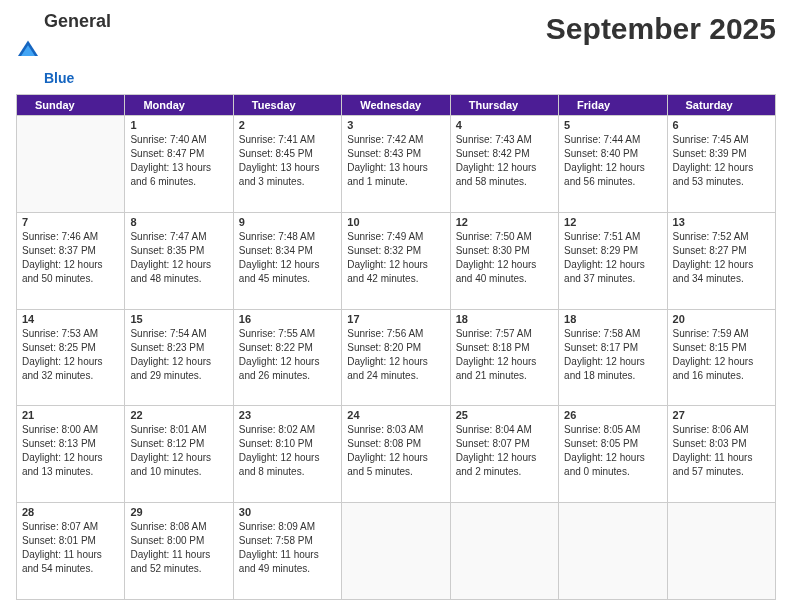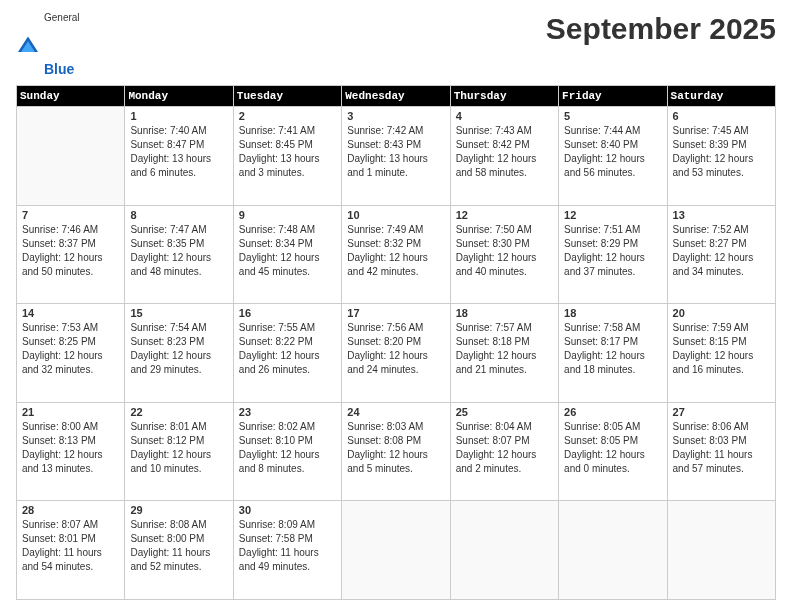--- a/index.html
+++ b/index.html
@@ -27,22 +27,22 @@
       display: flex;
       align-items: center;
       gap: 4px;
     }
     .logo-text {
       display: flex;
       flex-direction: column;
       line-height: 1.1;
     }
     .logo-general {
-      font-size: 10px;
-      font-weight: normal;
+      font-size: 18px;
+      font-weight: bold;
       color: #333;
     }
     .logo-blue {
       font-size: 14px;
       font-weight: bold;
       color: #1565c0;
       margin-top: 39px;
     }
     .logo-icon {
       width: 24px;
@@ -59,28 +59,27 @@
     .location {
       font-size: 13px;
       color: #555;
     }
     .calendar {
       width: 100%;
       border-collapse: collapse;
       flex: 1;
     }
     .calendar thead th {
-      background: #000000;
+      background: #4c1d95;
       color: #fff;
       font-size: 11px;
       font-weight: bold;
-      padding: 4px 3px;
+      padding: 4px 18px;
       text-align: left;
       border: 1px solid #ccc;
-      font-family: Liberation Mono, monospace;
     }
     .calendar tbody td {
       border: 1px solid #ccc;
       vertical-align: top;
       padding: 3px 5px;
       font-size: 9px;
       color: #333;
       width: calc(100% / 7);
       height: 80px;
     }

